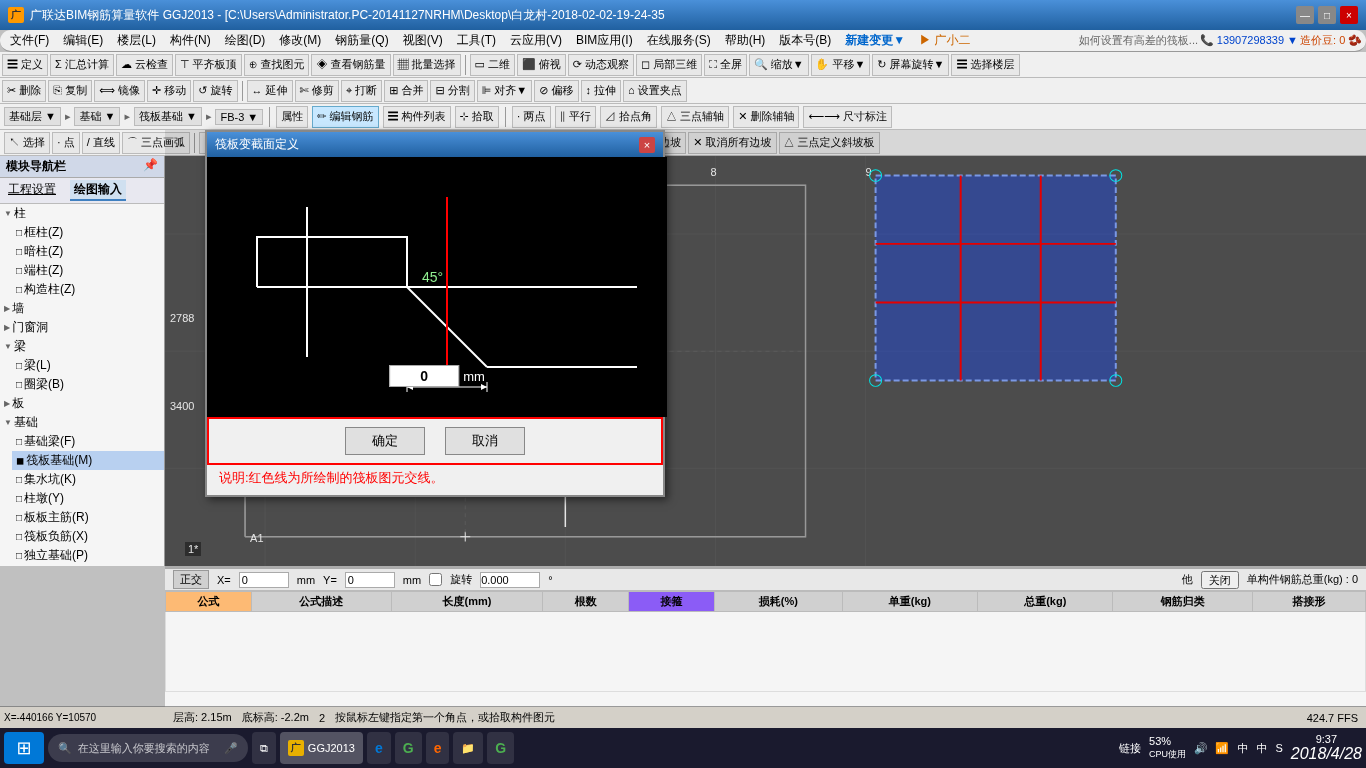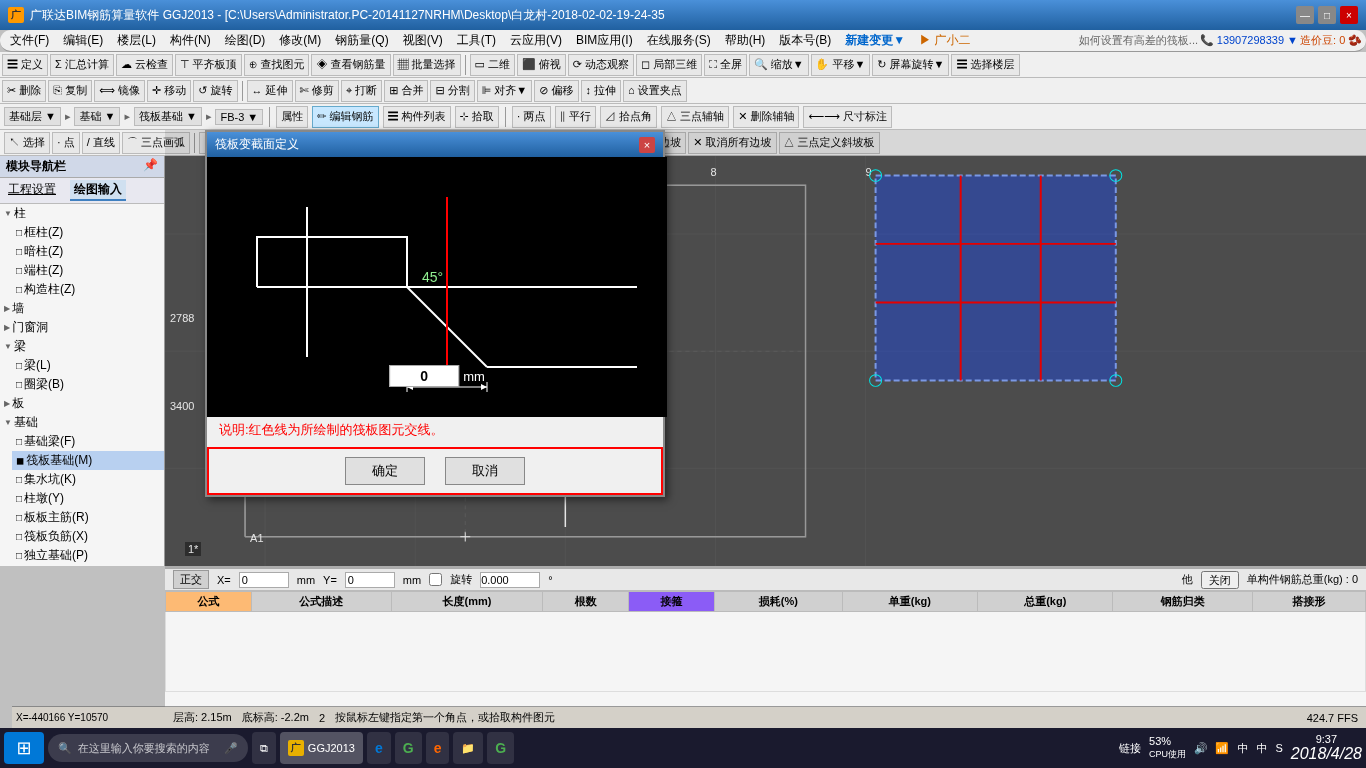--- a/index.html
+++ b/index.html
@@ -241,21 +241,20 @@
       bottom: 0;
       left: 0; right: 0;
       height: 22px;
       background: #d4d0c8;
       border-top: 1px solid #888;
       display: flex;
       align-items: center;
       padding: 0 6px;
       gap: 10px;
       font-size: 11px;
-      margin-left: 12px;
     }
 
     
     #taskbar {
       position: absolute;
       bottom: 0; left: 0; right: 0;
       height: 40px;
       background: #1a1a2e;
       display: flex;
       align-items: center;
@@ -579,27 +578,27 @@
         <text x="215" y="125" fill="#90ee90" font-size="14">45°</text>
       </svg>
 
       
       <div style="position:absolute; bottom:30px; left:50%; transform:translateX(-50%); display:flex; align-items:center; gap:4px;">
         <input id="dialog-input" type="text" value="0" style="width: 70px; height: 22px; font-size: 14px; font-weight: bold; border: 1px solid rgb(170, 170, 170); padding: 0px 4px; text-align: center;">
         <span style="color:white; font-size:13px;">mm</span>
       </div>
     </div>
 
-    <div id="dialog-notice">
-      <span>说明:红色线为所绘制的筏板图元交线。</span>
-    </div>
-
     <div id="dialog-footer">
       <button class="dialog-btn">确定</button>
       <button class="dialog-btn">取消</button>
+    </div>
+
+    <div id="dialog-notice">
+      <span>说明:红色线为所绘制的筏板图元交线。</span>
     </div>
   </div>
 </div>
 
 <div style="position:absolute; bottom:40px; left:165px; right:0; height:160px; background:#f5f5f5; border-top:1px solid #aaa; display:flex; flex-direction:column;">
 
   <div style="height:22px; background:#e8e8e8; border-bottom:1px solid #bbb; display:flex; align-items:center; padding:0 8px; gap:8px; font-size:11px;">
     <span style="padding:1px 6px; background:#d0d0d0; border:1px solid #999; cursor:pointer;">正交</span>
     <span>X=</span>
     <input type="text" value="0" style="width: 50px; height: 16px; font-size: 11px; border: 1px solid rgb(170, 170, 170); padding: 0px 2px;">

